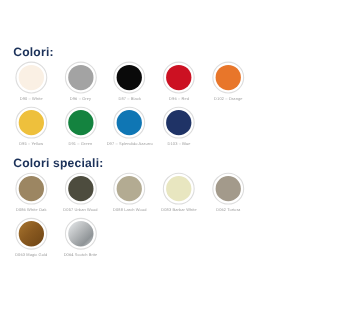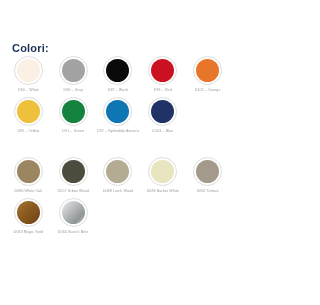--- a/index.html
+++ b/index.html
@@ -150,20 +150,21 @@
 
     <div class="swatch-cell">
       <span class="swatch-ring">
         <span class="swatch-dot" style="background: rgb(31, 51, 102);"></span>
       </span>
       <span class="swatch-label">D103 – Blue</span>
     </div>
 
   </div>
 
+  <h2 class="section-heading" id="speciali-heading" style="color: rgb(27, 49, 89);">Colori speciali:</h2>
 
   <div class="swatch-grid" id="speciali-grid">
 
     <div class="swatch-cell">
       <span class="swatch-ring">
         <span class="swatch-dot" style="background: rgb(156, 134, 98);"></span>
       </span>
       <span class="swatch-label">D086 White Oak</span>
     </div>
 

